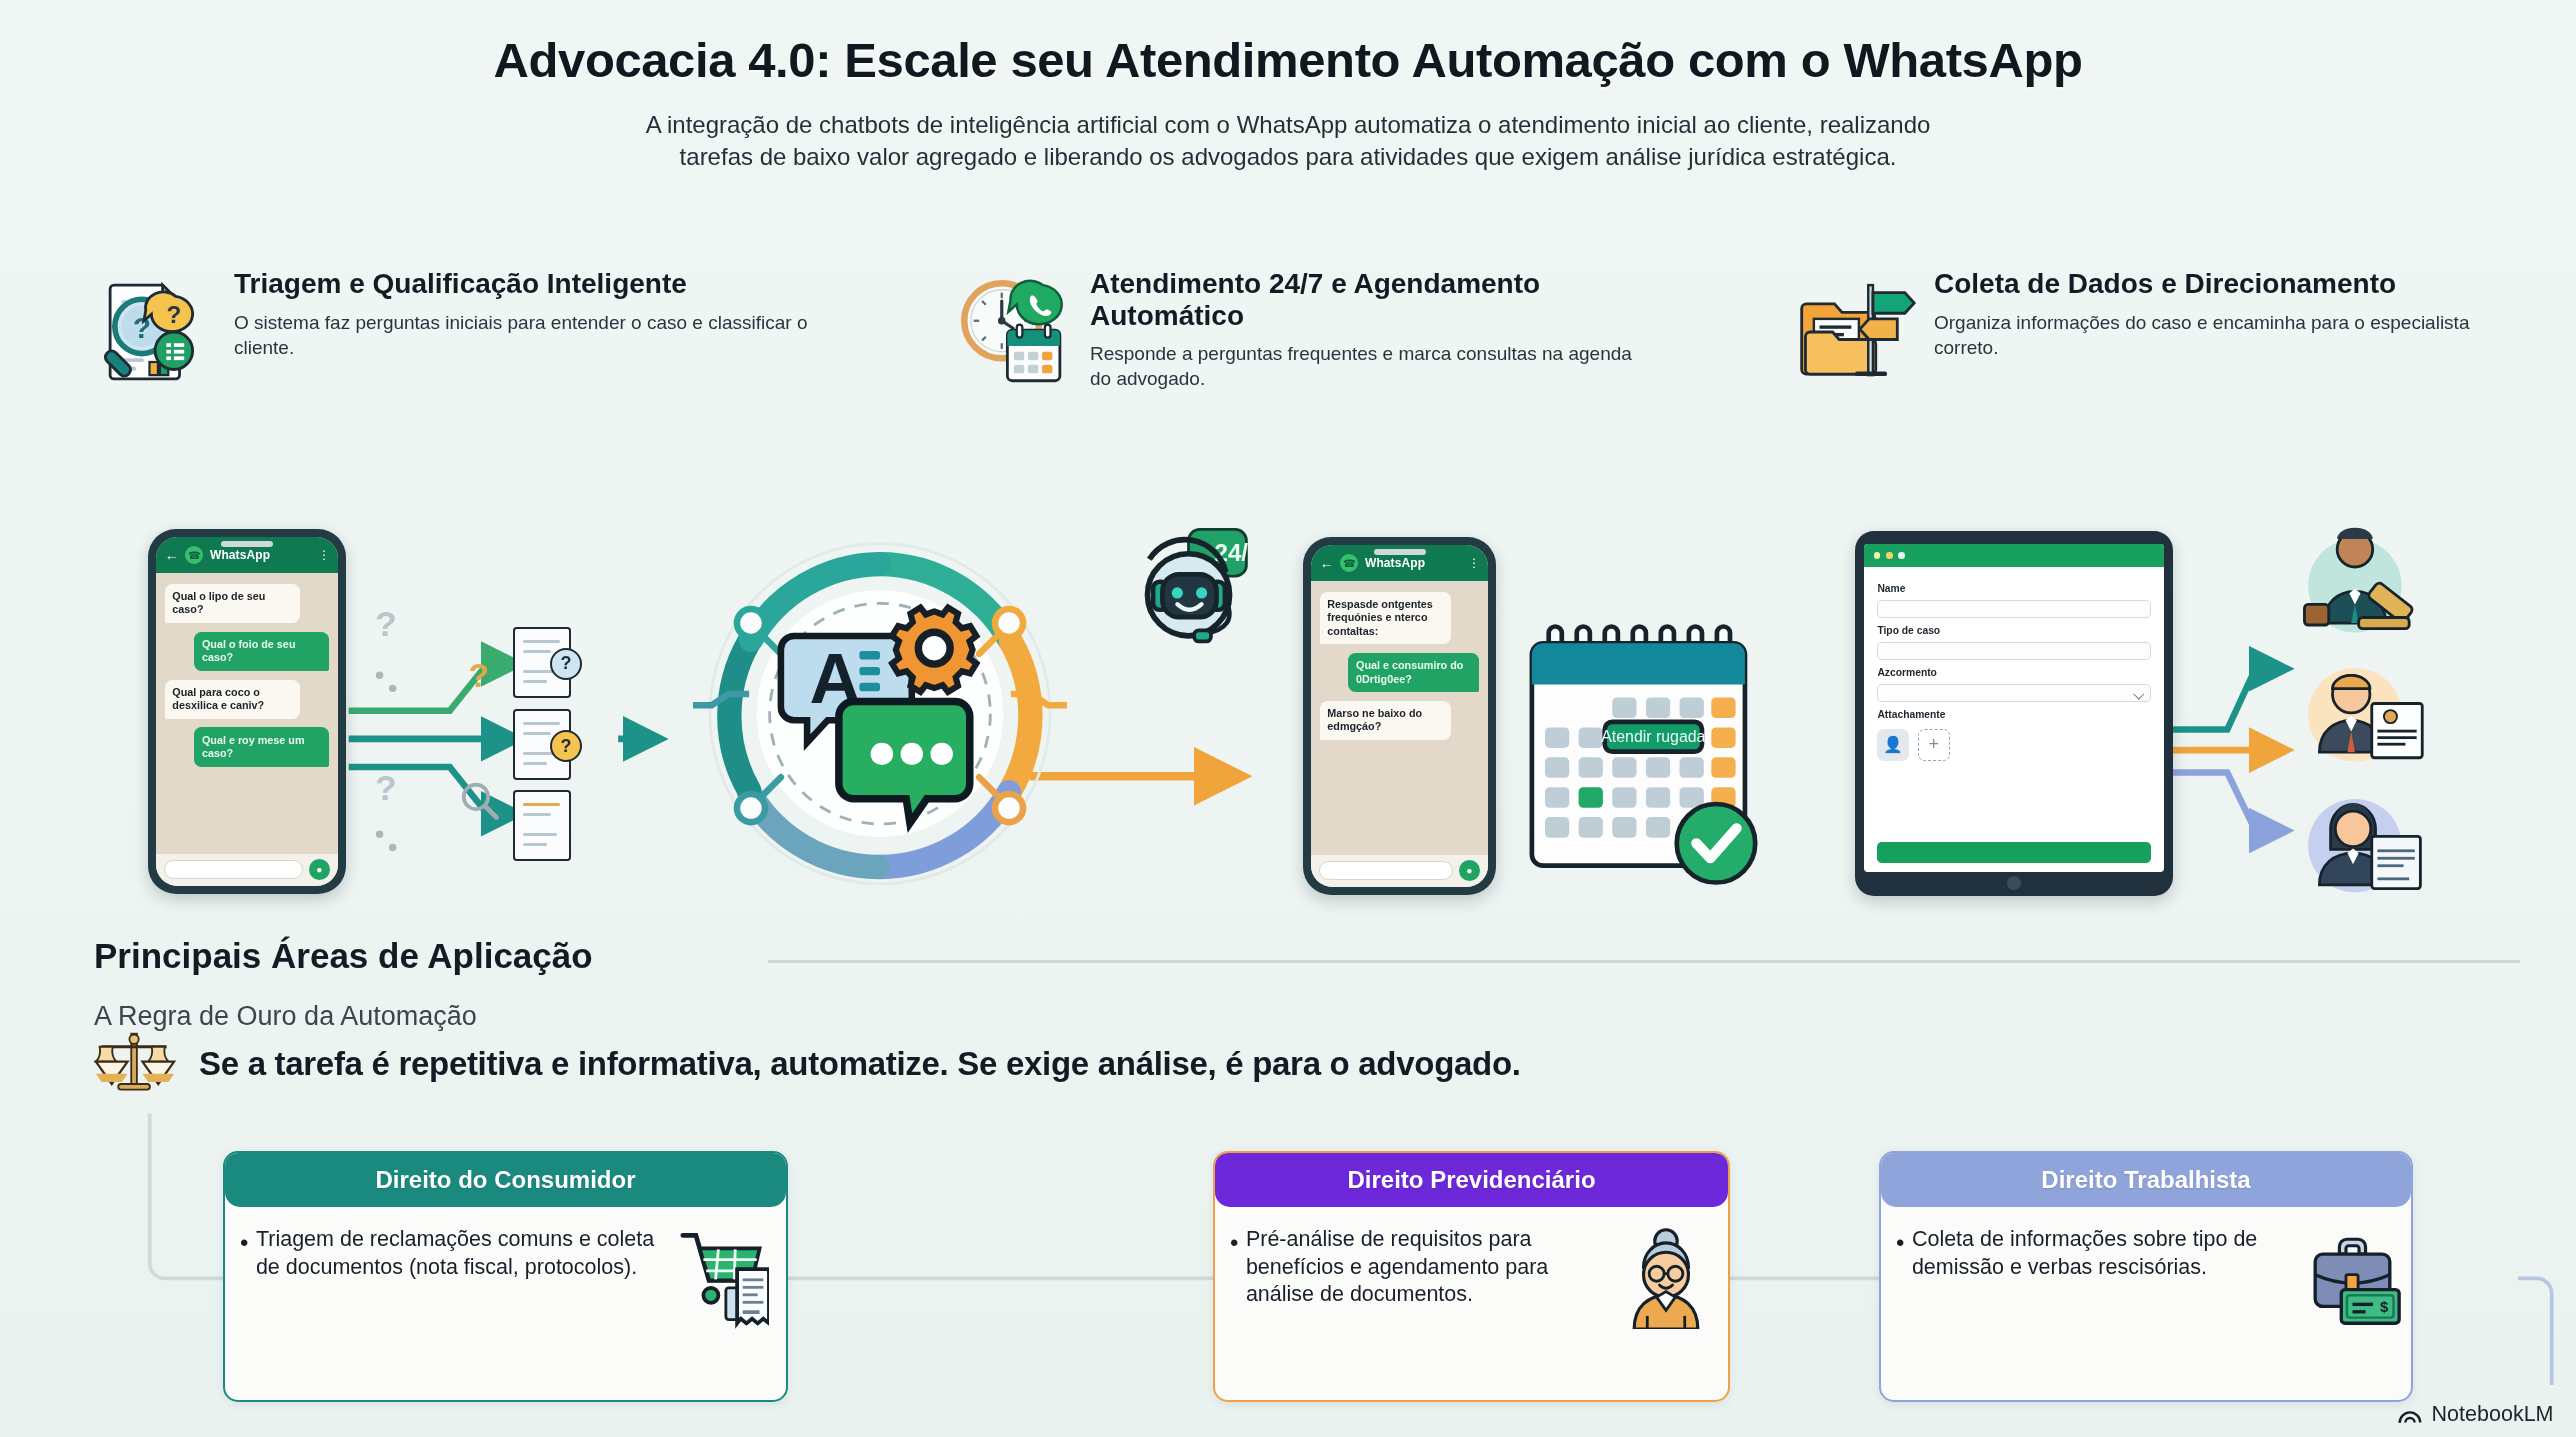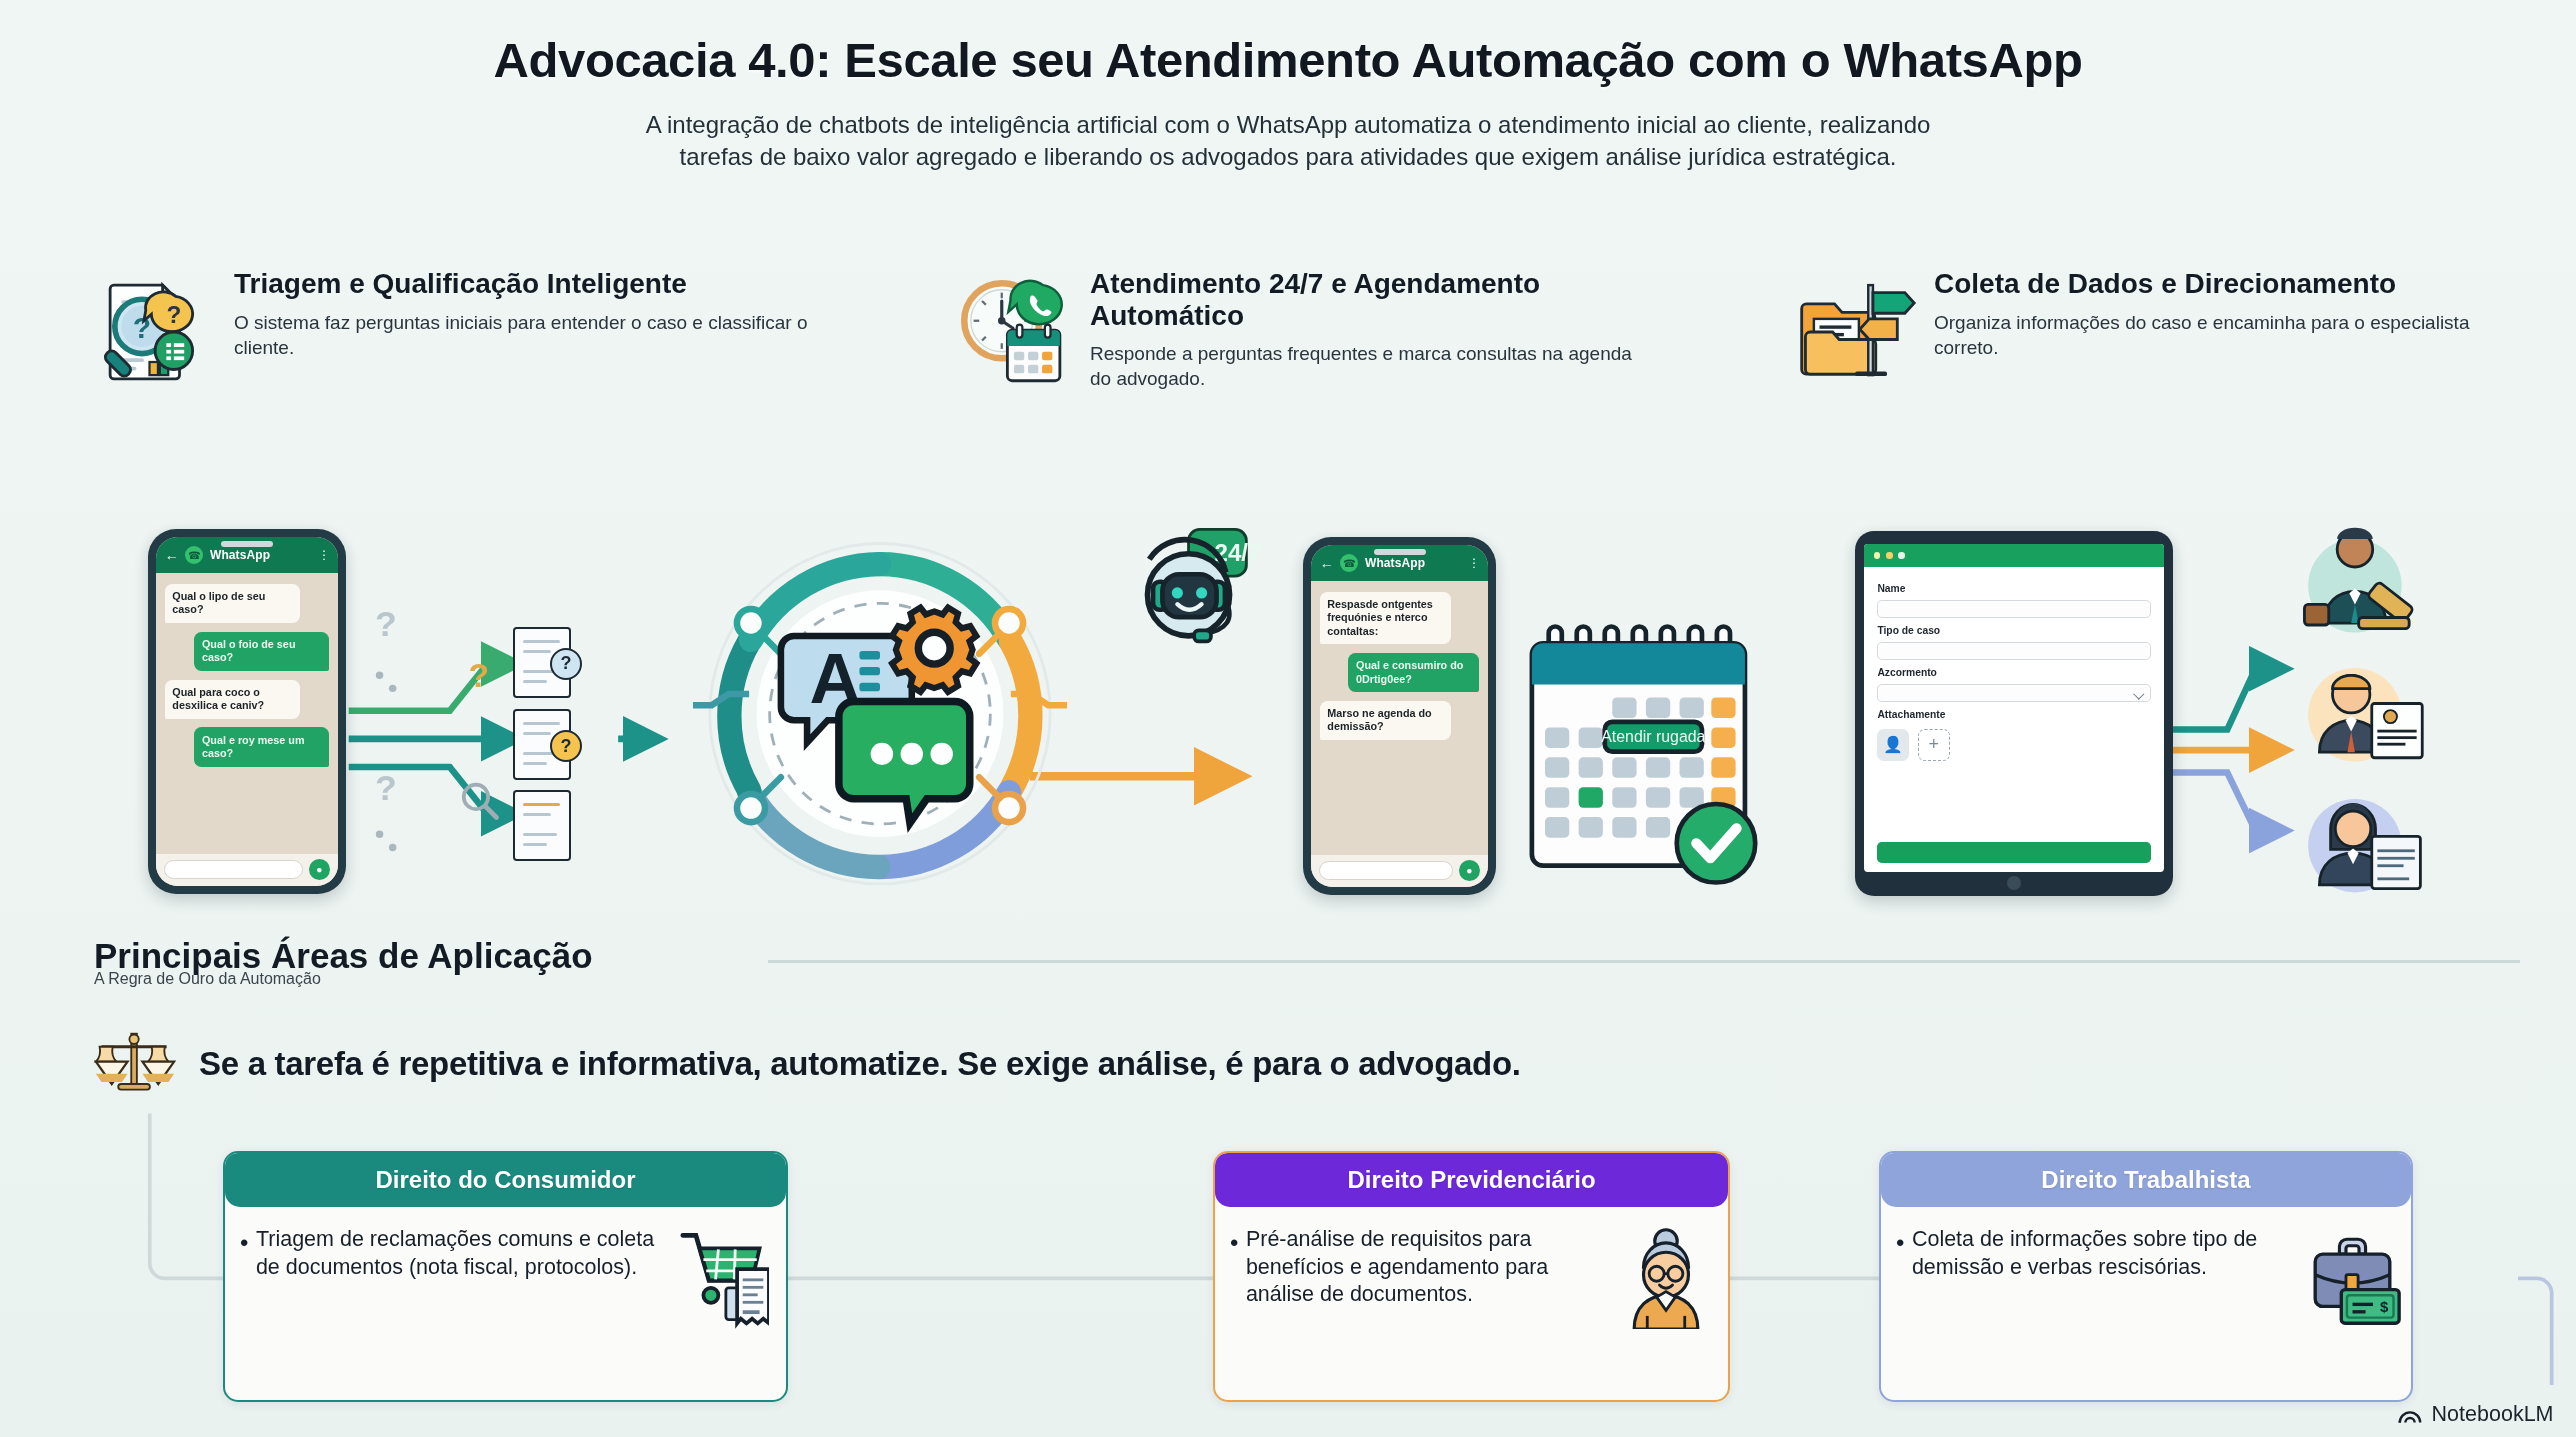--- a/index.html
+++ b/index.html
@@ -91,21 +91,21 @@
          border-radius:3.7px; }
   .doc .ln { position:absolute; left:8.4px; height:3.3px; border-radius:1.9px; }
   .docbadge { position:absolute; width:32px;height:32px;border-radius:50%;
       border:2.2px solid #1e2a33; display:flex;align-items:center;justify-content:center;
       font-size:18px; font-weight:800; color:#1e2a33; }
 
   
   .mid { position:absolute; top:936px; left:0; right:0; }
   .mid h2 { position:absolute; left:94px; top:0; font-size:35px; font-weight:800; color:#131b24;}
   .mid .rule { position:absolute; left:768px; right:56px; top:24px; height:2.8px; background:#cdd8d8;}
-  .mid .sub { position:absolute; left:94px; top:34px; font-size:16px; color:#3a454d;}
+  .mid .sub { position:absolute; left:94px; top:65px; font-size:27px; color:#3a454d;}
   .mid .rulebox { position:absolute; left:90px; top:94px; display:flex; align-items:center; gap:19px;}
   .mid .rulebox .scale { width:90px; height:67px; position:relative; flex:0 0 90px;}
   .mid .rulebox .rtxt { font-size:33px; font-weight:800; color:#131b24; letter-spacing:-0.3px;}
 
   
   .cards { position:absolute; top:1151px; left:0; right:0; height:262px;}
   .card { position:absolute; border-radius:15px; overflow:hidden; background:#fbfcfa;
           border:2.8px solid; box-shadow:0 2.8px 9.4px rgba(20,50,60,.08); }
   .card .chead { height:54px; display:flex; align-items:center; justify-content:center;
       font-size:24px; font-weight:800; color:#fff; border-radius:12px 12px 15px 15px;
@@ -389,21 +389,21 @@
       <div class="scr">
         <div class="wa-bar">
           <span class="back">←</span>
           <span class="wa-logo">☎</span>
           <span class="wa-name">WhatsApp</span>
           <span class="dots">⋮</span>
         </div>
         <div class="wa-body">
           <div class="bub in">Respasde ontgentes frequónies e nterco contaltas:</div>
           <div class="bub out">Qual e consumiro do 0Drtig0ee?</div>
-          <div class="bub in">Marso ne agenda do demissão?</div>
+          <div class="bub in">Marso ne baixo do edmgçáo?</div>
         </div>
         <div class="wa-foot">
           <div class="inp"></div>
           <div class="mic">●</div>
         </div>
       </div>
     </div>
 
     <div style="position:absolute; left:1524px; top:114px; width:255px; height:271px;">
       <svg viewBox="0 0 272 290" width="255" height="271">

